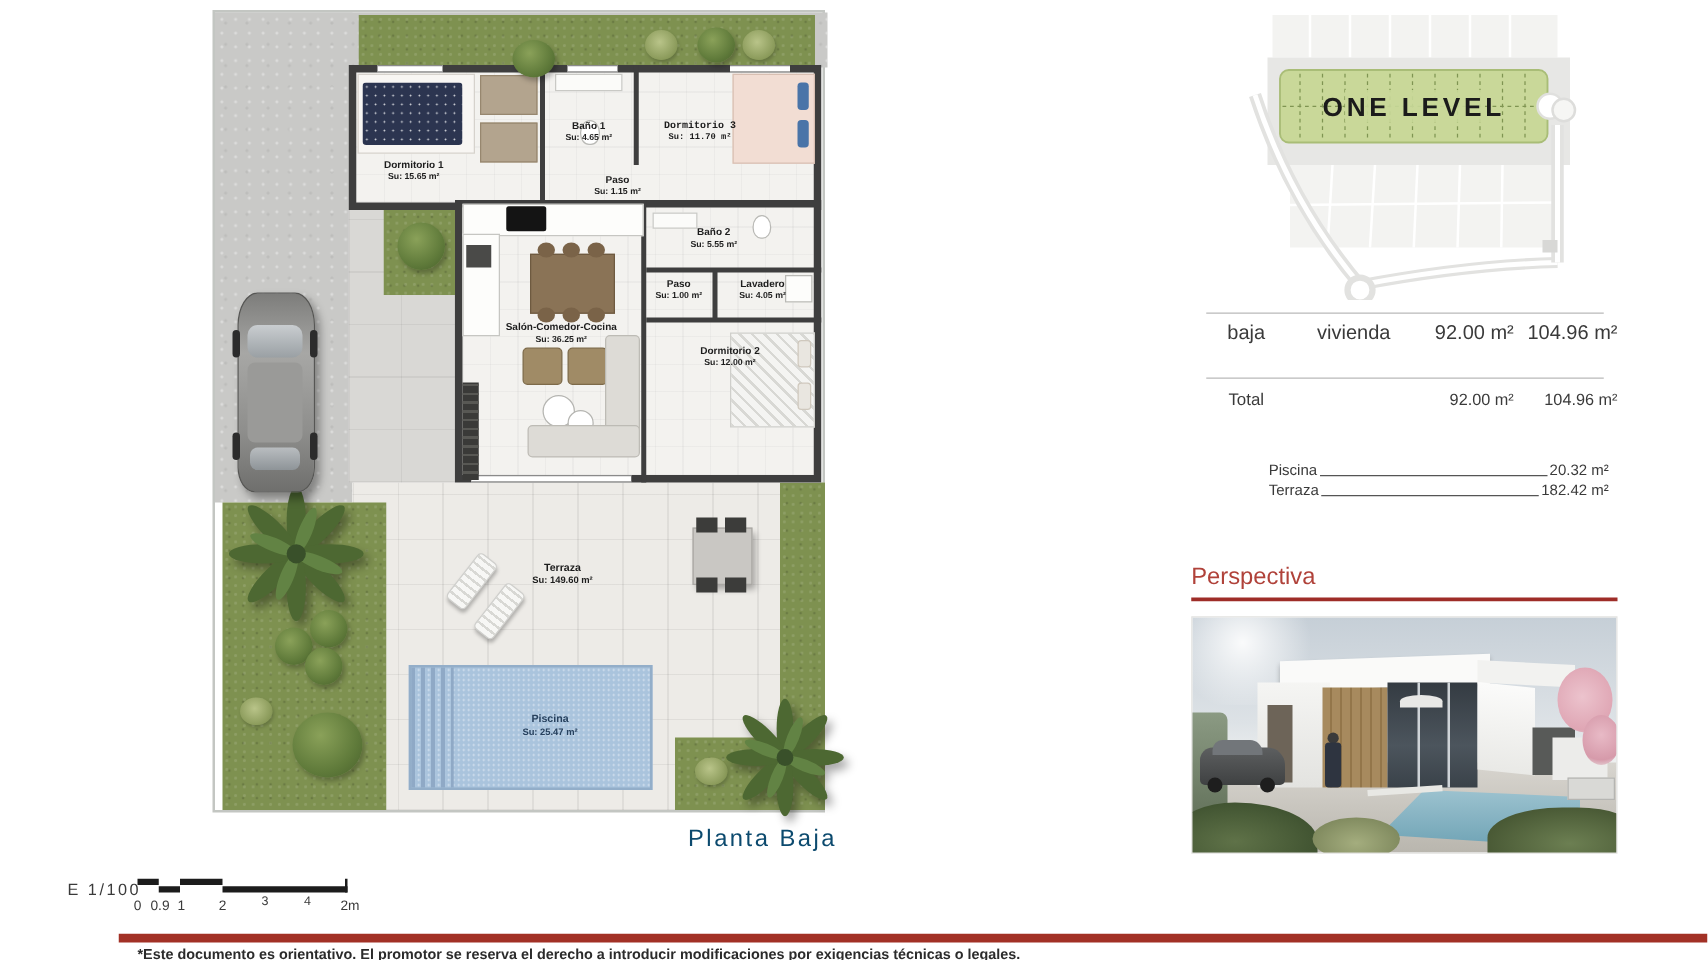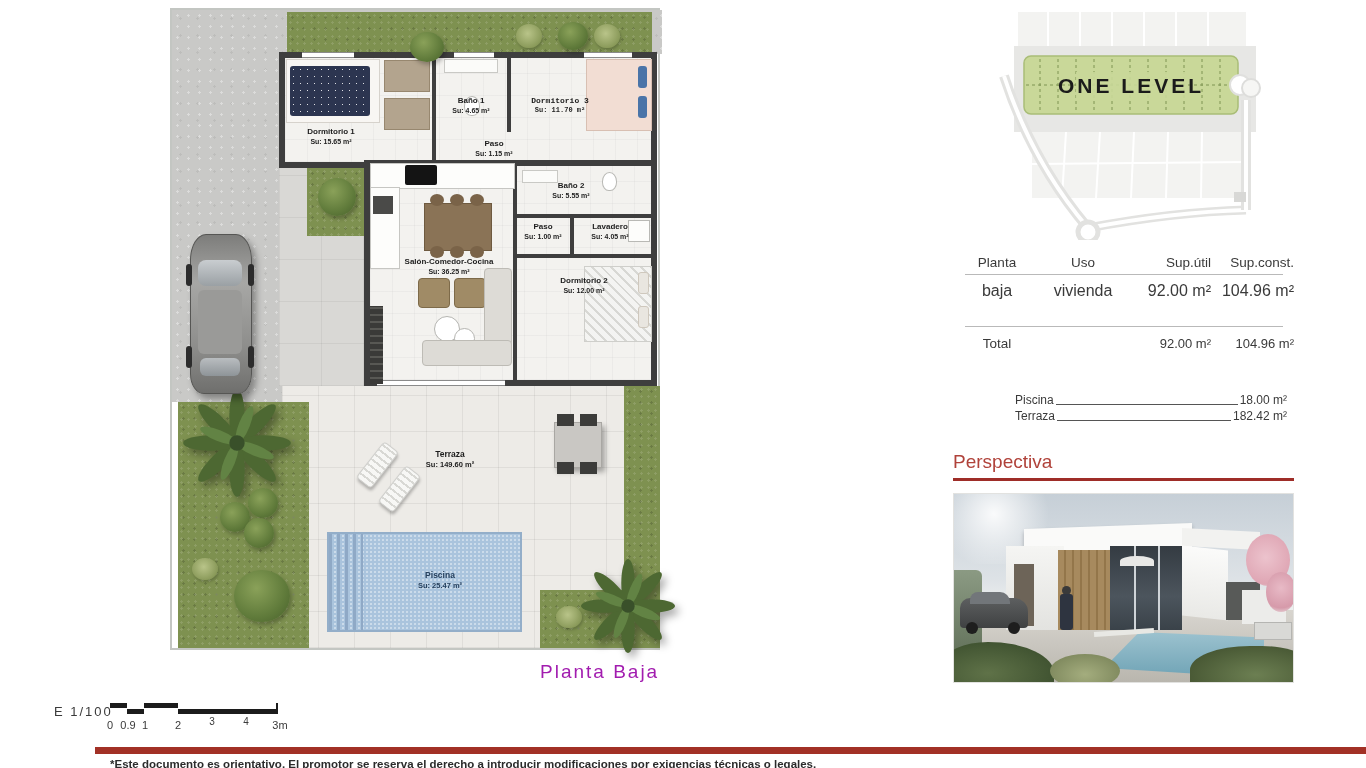--- a/index.html
+++ b/index.html
@@ -254,21 +254,21 @@
   <div class="rlabel" style="left:278px;top:449px;">
     <div class="rn" style="font-size:8.5px">Terraza</div>
       <div class="ra" style="font-size:7.5px">Su: 149.60 m²</div>
   </div>
   <div class="rlabel" style="left:268px;top:570px;">
     <div class="rn" style="font-size:8.5px;color:#27415e">Piscina</div>
       <div class="ra" style="font-size:7.5px;color:#27415e">Su: 25.47 m²</div>
   </div>
 </div>
 
-<div class="abs" style="left:540px;top:661px;width:140px;font-size:19px;letter-spacing:2px;color:#a21caf;">Planta Baja</div>
+<div class="abs" style="left:540px;top:661px;width:140px;text-align:center;font-size:19px;letter-spacing:2px;color:#0c4a6e;">Planta Baja</div>
 
 <div class="abs" style="left:988px;top:4px;width:292px;height:236px;">
   <svg viewBox="0 0 292 236" width="292" height="236">
     <rect x="30" y="8" width="228" height="34" fill="#f3f3f1"></rect>
     <g stroke="#ffffff" stroke-width="2">
       <line x1="60" y1="8" x2="60" y2="42"></line>
         <line x1="92" y1="8" x2="92" y2="42"></line>
       <line x1="124" y1="8" x2="124" y2="42"></line>
         <line x1="156" y1="8" x2="156" y2="42"></line>
       <line x1="188" y1="8" x2="188" y2="42"></line>
@@ -309,26 +309,20 @@
     </g>
     <circle cx="252" cy="81" r="10" fill="#ffffff" stroke="#e0e0de" stroke-width="2"></circle>
     <circle cx="263" cy="84" r="9" fill="#f6f6f4" stroke="#dddddb" stroke-width="2"></circle>
     <rect x="88" y="68" width="112" height="26" fill="#c9d899" opacity="0.9"></rect>
     <text x="143" y="89" text-anchor="middle" style="font-family:'Liberation Sans',sans-serif;font-weight:600;font-size:21px;letter-spacing:3px;fill:#1b1b1b;">ONE LEVEL</text>
   </svg>
 </div>
 
 <div class="abs" style="left:953px;top:246px;width:341px;">
 
-  <div class="supgrid" style="margin-top:9px;">
-    <div class="h" style="text-align:center;">Planta</div>
-    <div class="h" style="text-align:center;">Uso</div>
-    <div class="h" style="text-align:right;">Sup.útil</div>
-    <div class="h" style="text-align:right;">Sup.const.</div>
-  </div>
   <div class="hr" style="margin:4px 0 0 12px;width:318px;"></div>
 
   <div class="supgrid" style="margin-top:7px;">
     <div class="c" style="text-align:center;">baja</div>
     <div class="c" style="text-align:center;">vivienda</div>
     <div class="c" style="text-align:right;">92.00 m²</div>
     <div class="c" style="text-align:right;">104.96 m²</div>
   </div>
 
   <div class="hr" style="margin:26px 0 0 12px;width:318px;"></div>
@@ -337,21 +331,21 @@
     <div class="h" style="text-align:center;">Total</div>
     <div></div>
     <div class="h" style="text-align:right;font-size:13px;">92.00 m²</div>
     <div class="h" style="text-align:right;font-size:13px;">104.96 m²</div>
   </div>
 
   <div style="margin:42px 0 0 62px;width:272px;">
     <div class="exrow">
       <span>Piscina</span>
       <span class="fill"></span>
-      <span>18.00 m²</span>
+      <span>20.32 m²</span>
     </div>
     <div class="exrow" style="margin-top:2px;">
       <span>Terraza</span>
       <span class="fill"></span>
       <span>182.42 m²</span>
     </div>
   </div>
 </div>
 
 <div class="abs" style="left:953px;top:451px;width:341px;">
@@ -403,16 +397,16 @@
   <div class="barseg" style="left:34px;top:0;width:34px;height:5px;"></div>
   <div class="barseg" style="left:68px;top:6px;width:100px;height:5px;"></div>
   <div class="barseg" style="left:166px;top:0;width:2px;height:11px;"></div>
 </div>
 <span class="tick" style="left:110px;top:719px;">0</span>
 <span class="tick" style="left:128px;top:719px;">0.9</span>
 <span class="tick" style="left:145px;top:719px;">1</span>
 <span class="tick" style="left:178px;top:719px;">2</span>
 <span class="tick" style="left:212px;top:716px;font-size:10px;">3</span>
 <span class="tick" style="left:246px;top:716px;font-size:10px;">4</span>
-<span class="tick" style="left:280px;top:719px;">3m</span>
+<span class="tick" style="left:280px;top:719px;">2m</span>
 
 <div class="abs" style="left:95px;top:747px;width:1271px;height:7px;background:#a23126;"></div>
 <div class="abs" style="left:110px;top:758px;width:1200px;font-size:11.5px;font-weight:bold;color:#2b2b2b;">*Este documento es orientativo. El promotor se reserva el derecho a introducir modificaciones por exigencias técnicas o legales.</div>
 
 </body></html>

